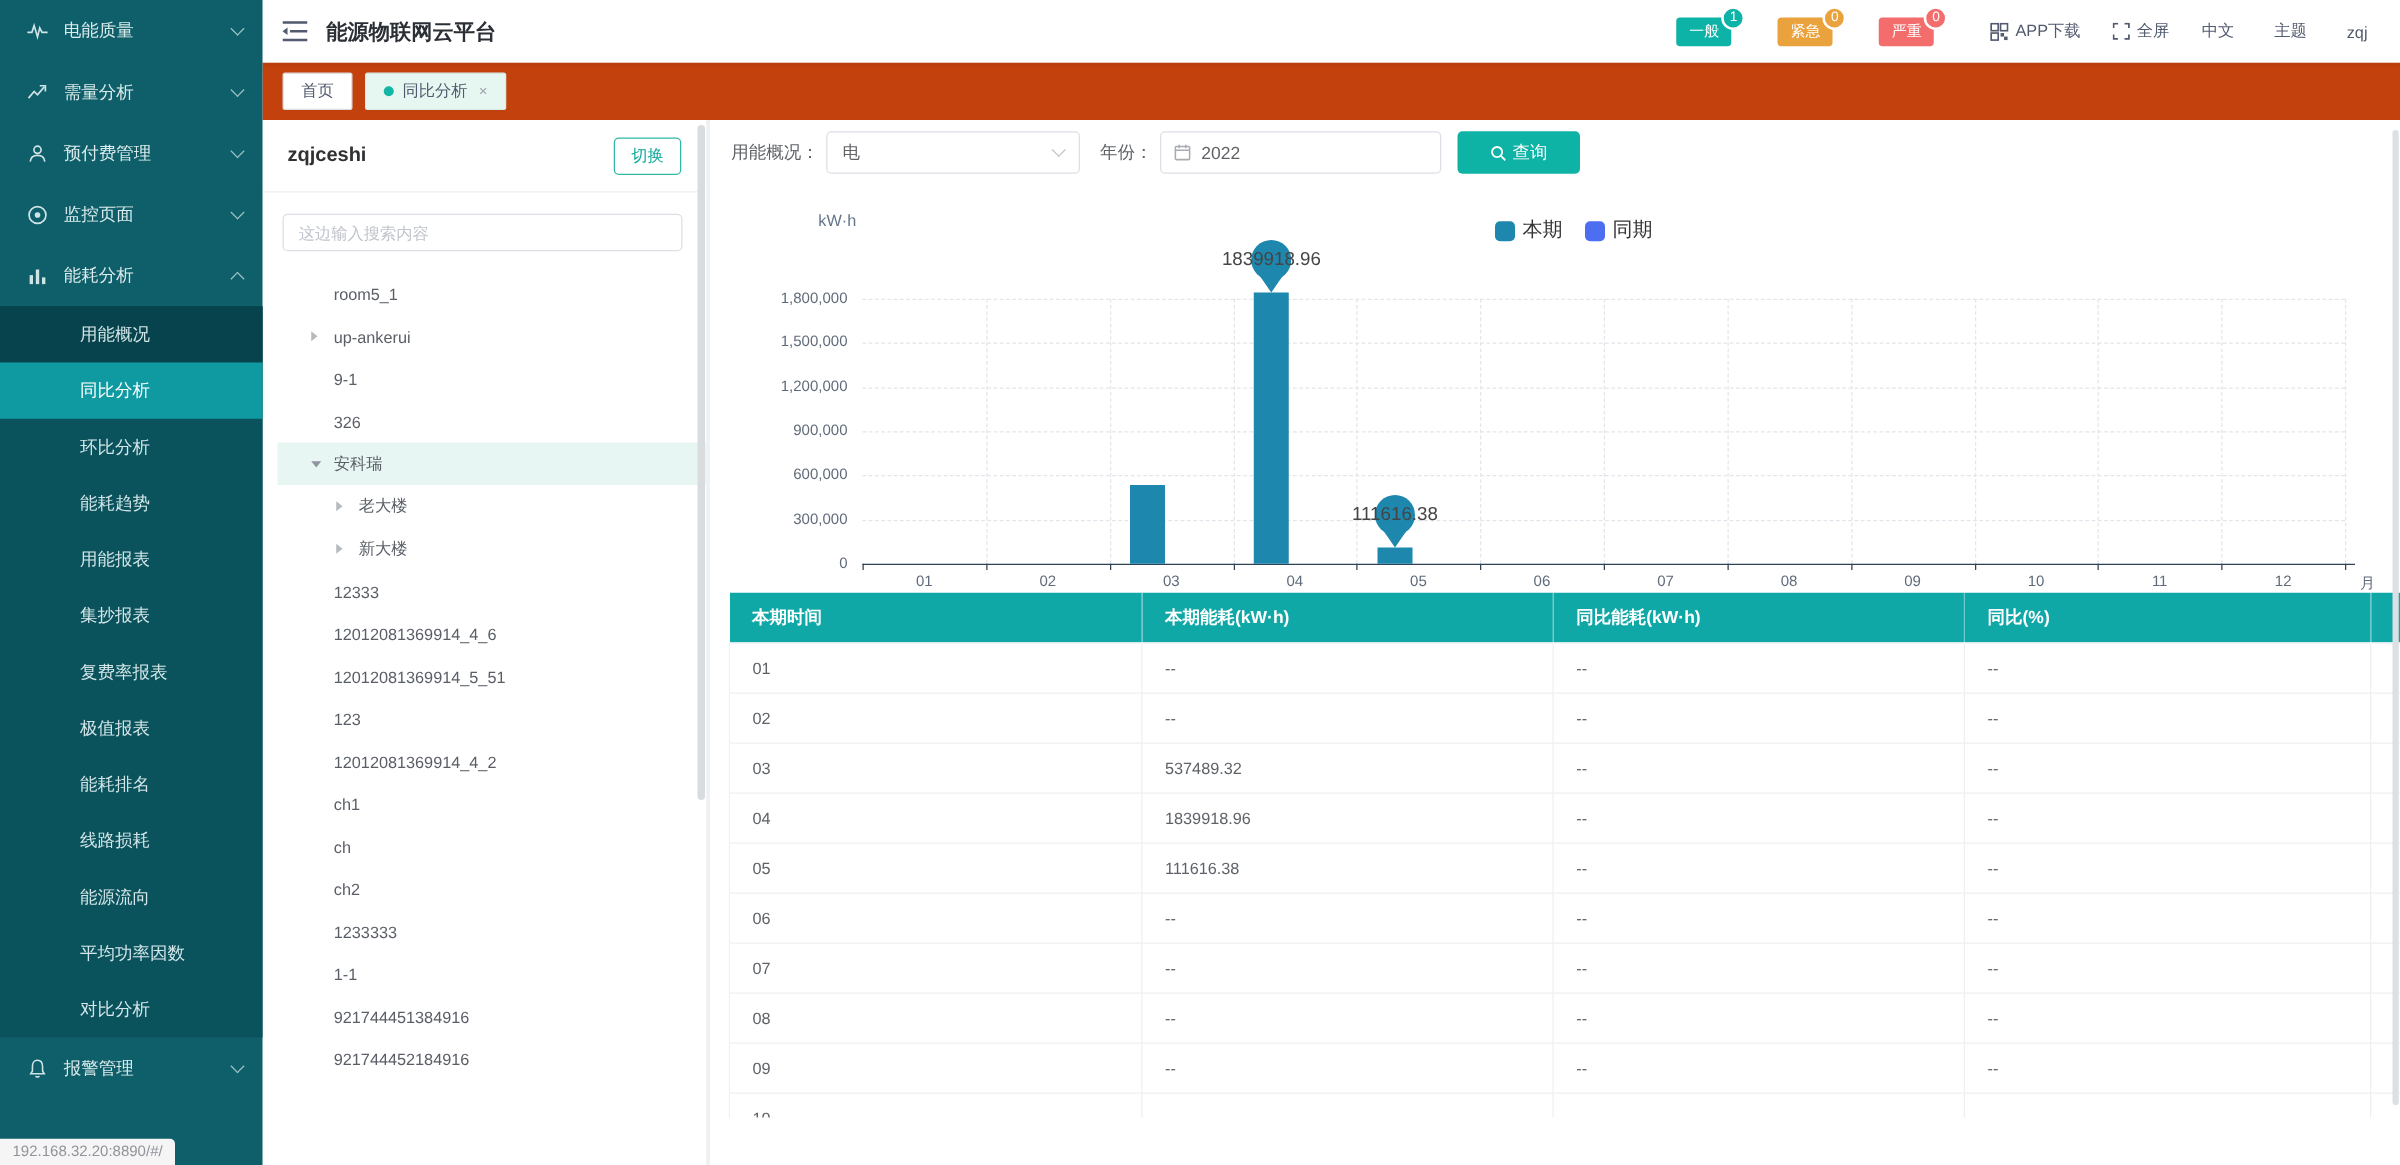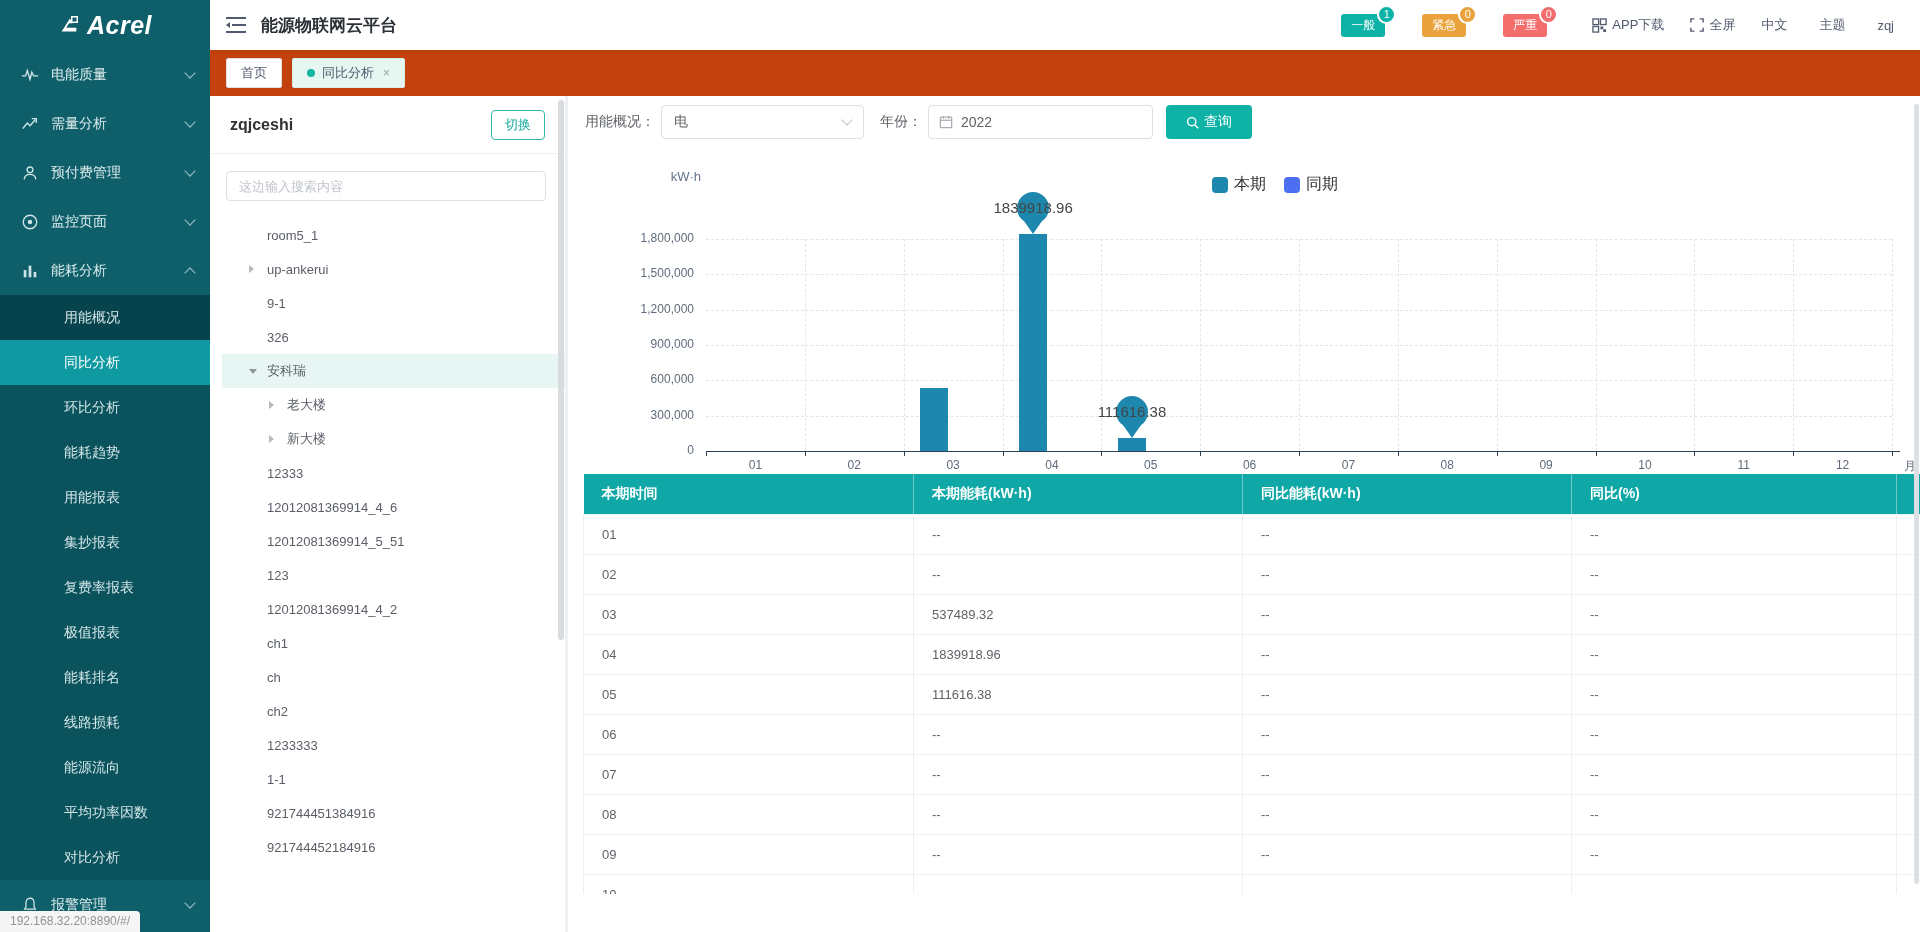--- a/index.html
+++ b/index.html
@@ -57,24 +57,24 @@
   .tree-scrollbar { position:absolute; right:1px; top:4px; width:6px; height:540px; background:#d9dcdf; border-radius:3px; }
 
   
   .main-panel { position:absolute; left:568px; top:96px; right:0; bottom:0; background:#fff; overflow:hidden; }
   .filter-bar { position:absolute; left:17px; top:9px; display:flex; align-items:center; font-size:14px; color:#5f6368; }
   .select-box { width:203px; height:34px; border:1px solid #dcdfe6; border-radius:4px; display:flex; align-items:center; padding:0 12px; margin-left:6px; cursor:pointer; background:#fff; }
   .select-value { flex:1; font-size:14px; color:#606266; }
   .sel-chev { width:8px; height:8px; border-right:1.2px solid #c0c4cc; border-bottom:1.2px solid #c0c4cc; transform:rotate(45deg); margin-top:-4px; }
   .year-label { margin-left:16px; }
   .date-box { width:225px; height:34px; border:1px solid #dcdfe6; border-radius:4px; display:flex; align-items:center; padding:0 10px; gap:8px; margin-left:6px; background:#fff; cursor:pointer; font-size:14px; color:#606266; }
-  .query-btn { margin-left:13px; width:86px; height:34px; background:#0fb3a6; border:none; border-radius:4px; color:#fff; font-size:14px; display:flex; align-items:center; justify-content:center; gap:5px; cursor:pointer; font-family:Liberation Serif, serif; }
-
-  
-  .chart-canvas { position:absolute; left:16px; top:53px; width:1154px; height:330px; }
+  .query-btn { margin-left:13px; width:98px; height:34px; background:#0fb3a6; border:none; border-radius:4px; color:#fff; font-size:14px; display:flex; align-items:center; justify-content:center; gap:5px; cursor:pointer; font-family:Liberation Serif, serif; }
+
+  
+  .chart-canvas { position:absolute; left:0; top:53px; width:1154px; height:330px; }
   .unit-label { position:absolute; left:20px; top:20px; width:97px; text-align:right; font-size:13px; color:#64748b; }
   .legend { position:absolute; left:628px; top:25px; display:flex; gap:18px; align-items:center; }
   .legend-item { display:flex; align-items:center; gap:6px; font-size:16px; color:#333; cursor:pointer; }
   .legend-swatch { width:16px; height:16px; border-radius:4px; }
   .y-label { position:absolute; left:0; width:110px; text-align:right; font-size:12px; color:#5f6b7a; }
   .x-label { position:absolute; width:40px; text-align:center; font-size:12px; color:#5f6b7a; }
   .grid-h { position:absolute; border-top:1px dashed #e2e5ea; height:0; }
   .grid-v { position:absolute; border-left:1px dashed #e2e5ea; width:0; }
   .axis-line { position:absolute; height:1px; background:#2f4154; }
   .tick-mark { position:absolute; width:1px; height:5px; background:#2f4154; }
@@ -95,27 +95,20 @@
 
   
   .status-tip { position:absolute; left:0; bottom:0; background:#f5f5f5; color:#909399; font-size:12px; padding:3px 10px 4px; border-top-right-radius:4px; z-index:20; }
 </style>
 </head>
 <body>
 
 <div id="app">
 
   <aside class="sidebar">
-    <div class="logo">
-      <svg width="22" height="22" viewBox="0 0 24 24">
-        <path d="M4 19 L13 5 L16 10 L12 10 L9 15 L20 15 L20 19 Z" fill="#fff"></path>
-        <rect x="15" y="3" width="6" height="6" fill="none" stroke="#fff" stroke-width="1.6"></rect>
-      </svg>
-      <span class="logo-text">Acrel</span>
-    </div>
     <nav id="sidebar-menu">
         <div class="menu-item">
           <span class="mi-icon">
             <svg viewBox="0 0 20 20" width="18" height="18">
               <path d="M1 11 L5 11 7 5 10 15 12 7 14 11 19 11" fill="none" stroke="currentColor" stroke-width="1.5"></path>
             </svg>
           </span>
           <span class="mi-label">电能质量</span>
           <span class="chev down"></span>
         </div>

